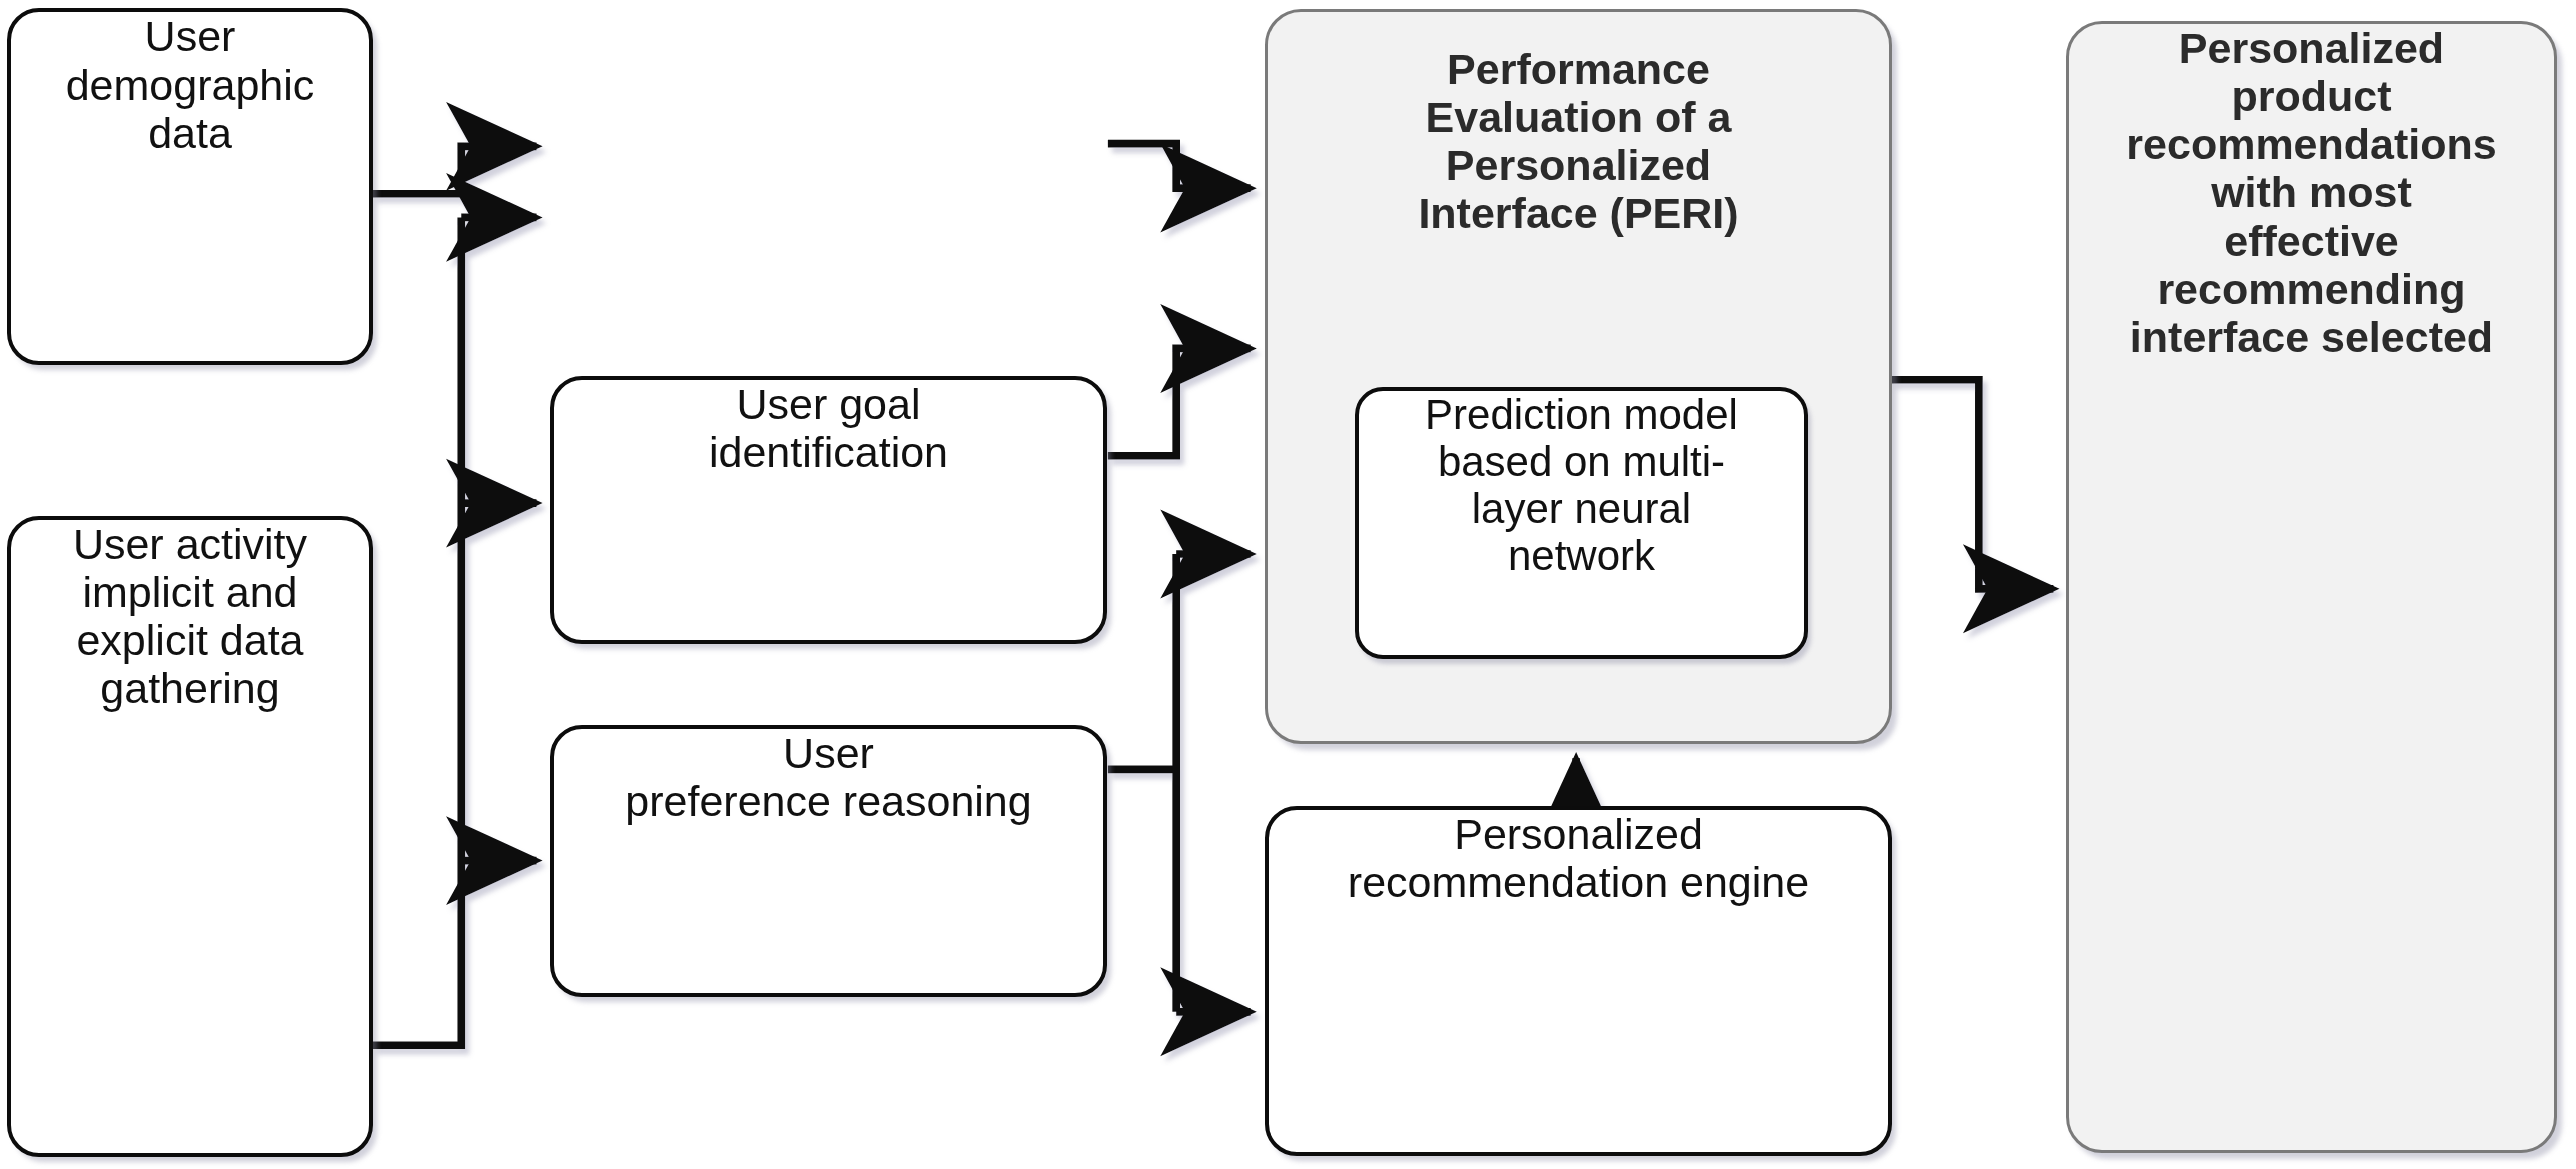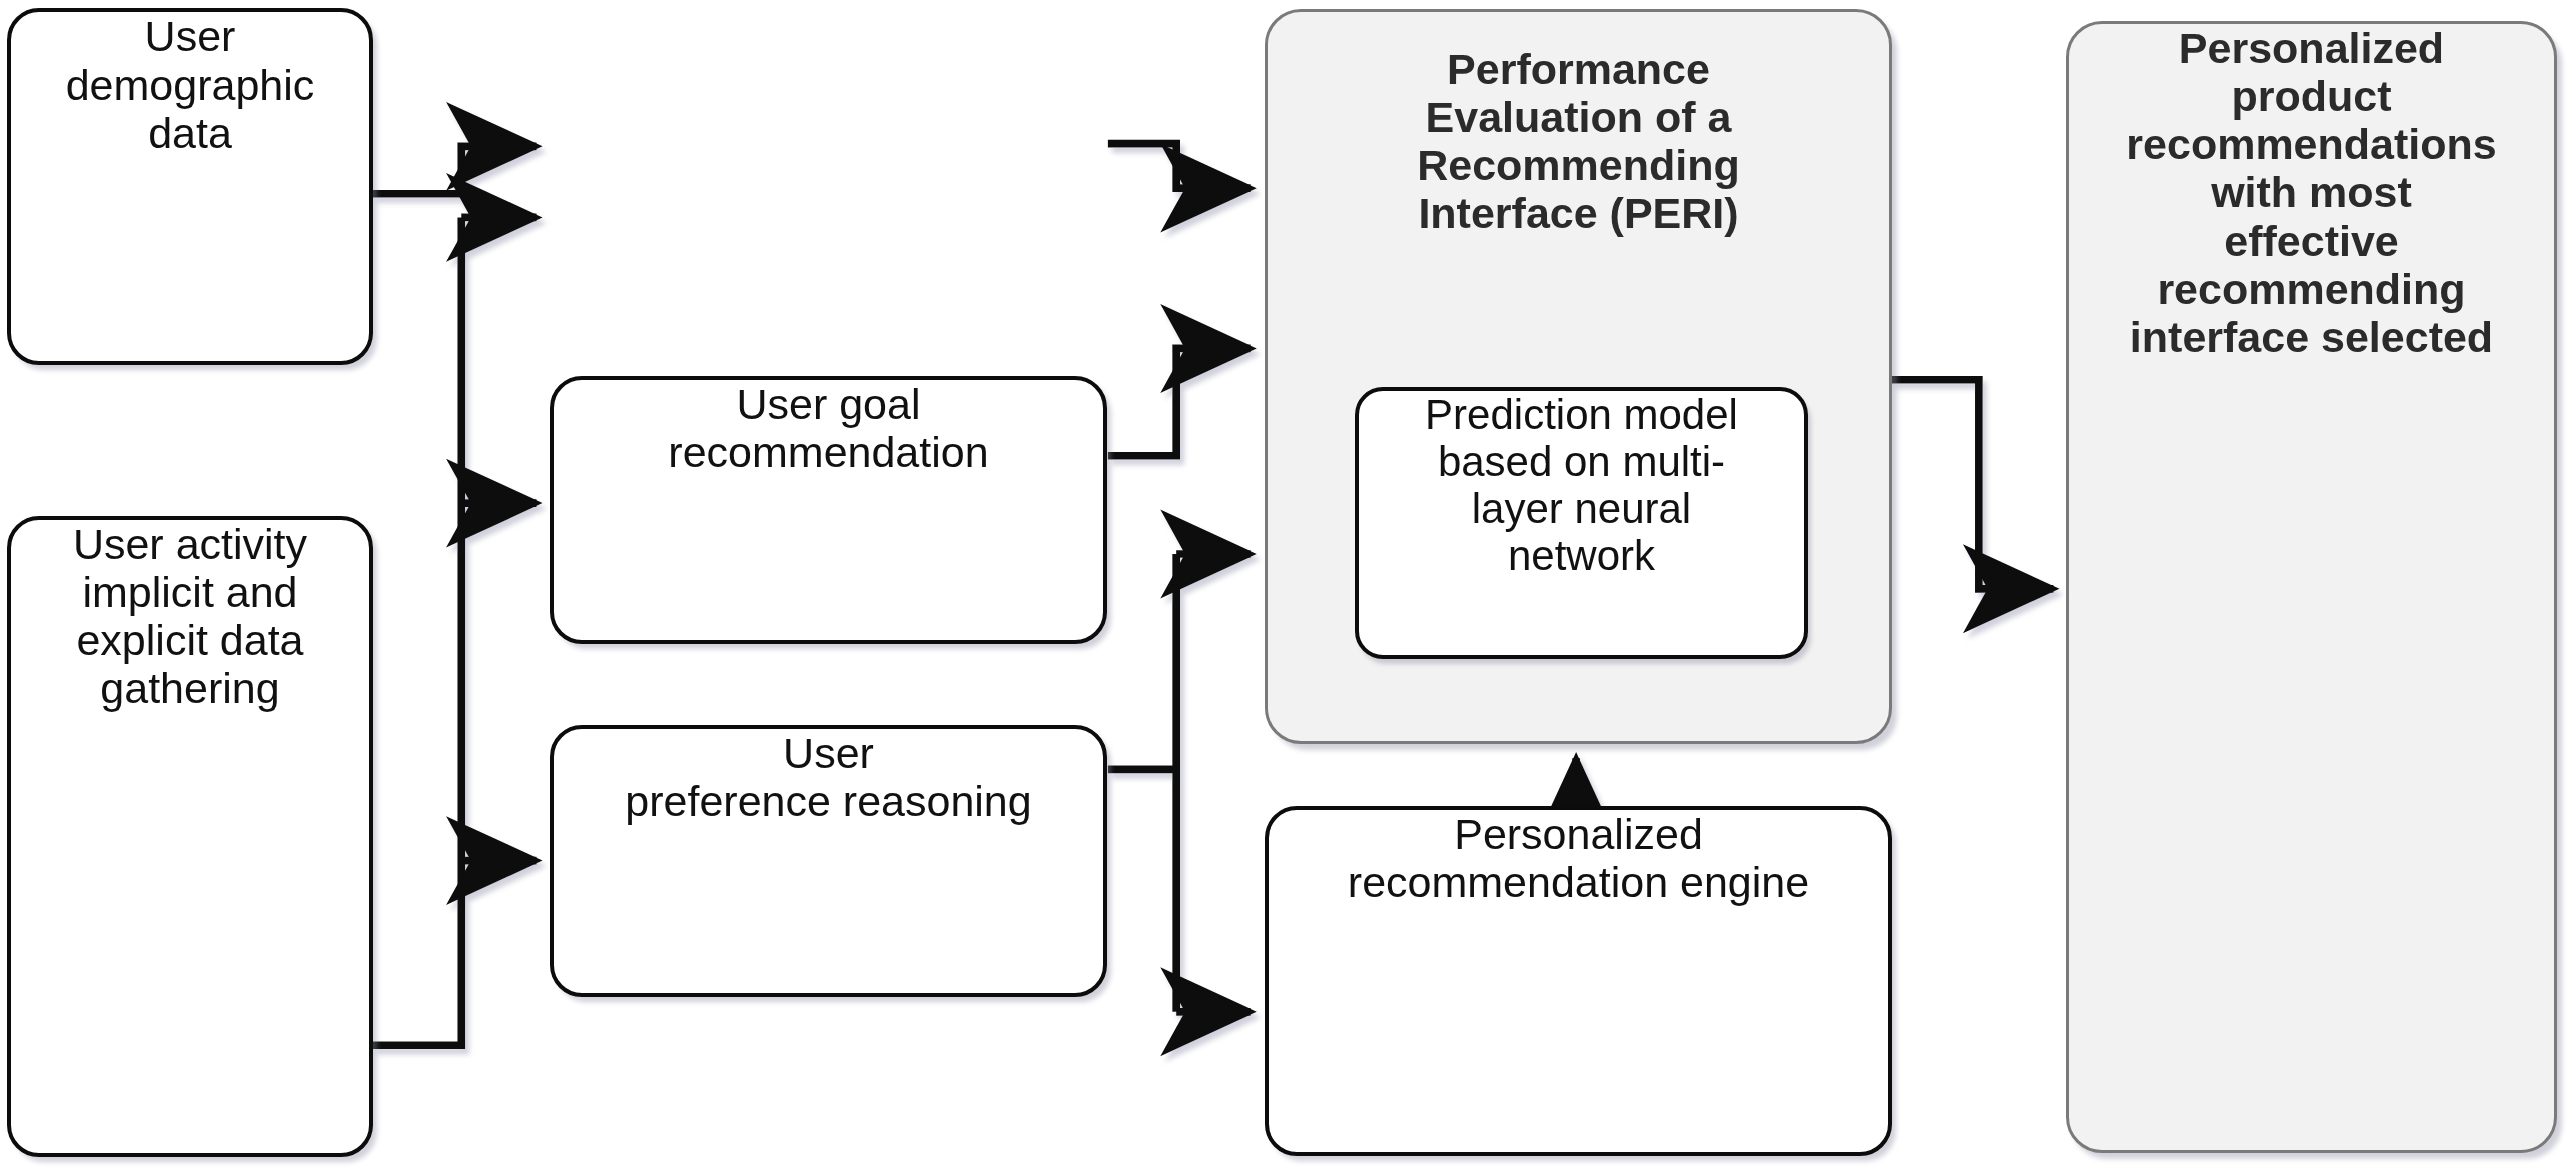--- a/index.html
+++ b/index.html
@@ -83,32 +83,32 @@
   <div class="node plain" id="n-act">
     <div class="txt">User activity
 implicit and
 explicit data
 gathering</div>
   </div>
 
 
   <div class="node plain" id="n-goal">
     <div class="txt">User goal
-recommendation</div>
+identification</div>
   </div>
 
   <div class="node plain" id="n-pref">
     <div class="txt">User
 preference reasoning</div>
   </div>
 
   <div class="node shaded" id="n-peri">
     <div class="txt">Performance
 Evaluation of a
-Recommending
+Personalized
 Interface (PERI)</div>
   </div>
 
   <div class="node inner" id="n-pred">
     <div class="txt">Prediction model
 based on multi-
 layer neural
 network</div>
   </div>
 

